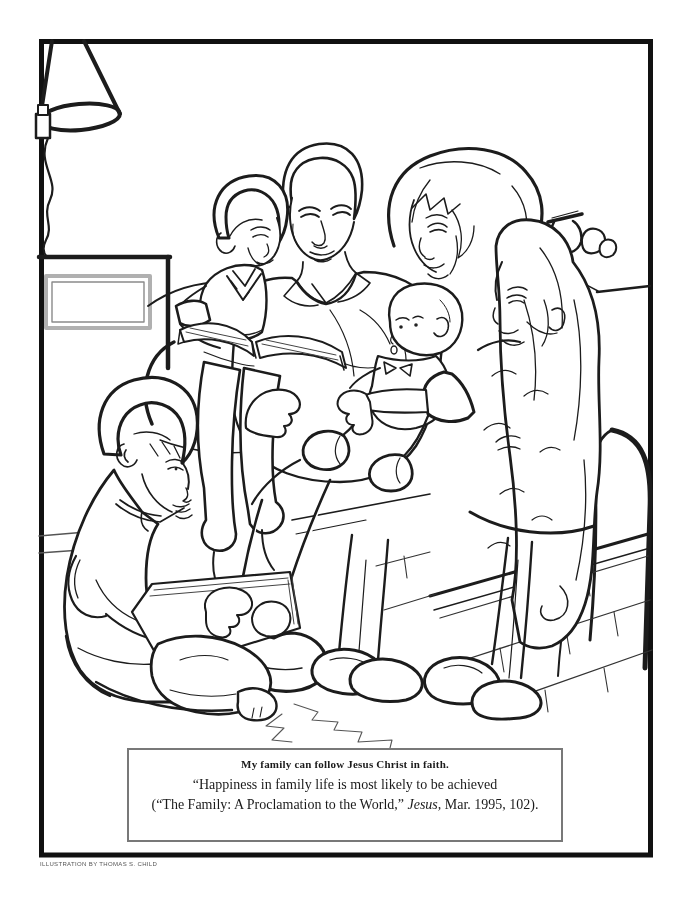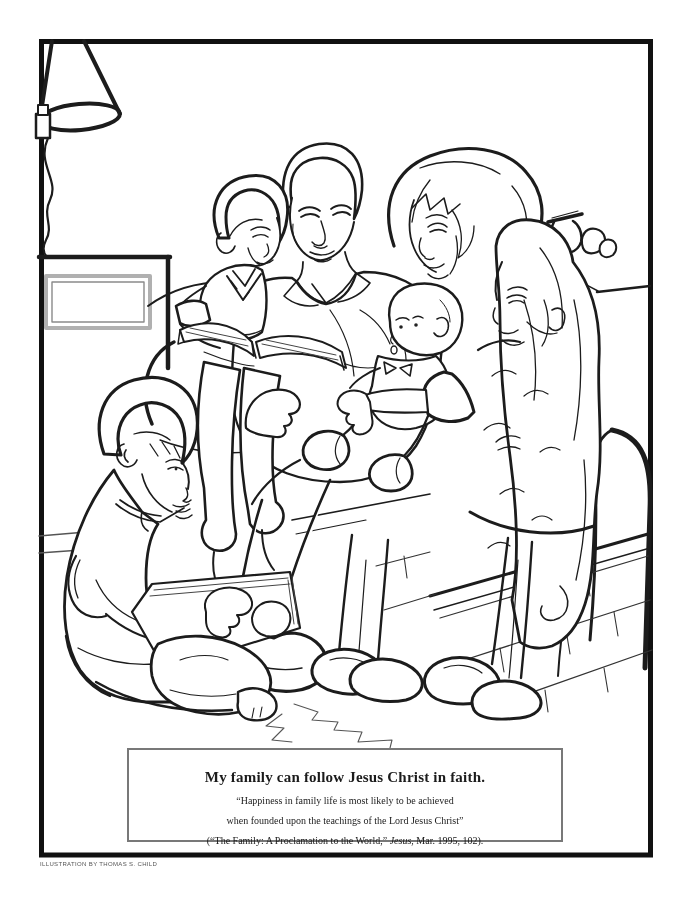--- a/index.html
+++ b/index.html
@@ -2,22 +2,22 @@
 <html><head>
 <meta charset="utf-8">
 <style>
   html,body{margin:0;padding:0;background:#fff;}
   .page{position:relative;width:694px;height:902px;background:#ffffff;overflow:hidden;
         font-family:"Liberation Serif", serif;}
   .art{position:absolute;left:0;top:0;width:694px;height:902px;}
   .caption-box{position:absolute;left:127px;top:748px;width:436px;height:94px;
         border:2px solid #787878;box-sizing:border-box;text-align:center;padding-top:8px;
         background:#ffffff;color:#1b1b1b;}
-  .caption-title{font-weight:bold;font-size:15px;letter-spacing:.2px;margin-bottom:5px;margin-top:11px;}
-  .caption-line{font-size:10px;line-height:20px;}
+  .caption-title{font-weight:bold;font-size:11px;letter-spacing:.2px;margin-bottom:5px;}
+  .caption-line{font-size:14px;line-height:20px;}
   .credit{position:absolute;left:40px;top:861px;font-family:"Liberation Sans",sans-serif;
         font-size:6px;letter-spacing:.35px;color:#555;}
   svg .ink{stroke:#1c1c1c;fill:none;stroke-linecap:round;stroke-linejoin:round;}
   svg .fillw{fill:#ffffff;}
 </style>
 </head>
 <body>
 
 <div class="page">
 
@@ -225,19 +225,18 @@
 
     <g class="ink">
       <path d="M294,704 L318,712 L312,720 L338,722 L334,730 L362,732 L358,742 L392,740 L390,748" stroke-width="1.1" stroke="#555"></path>
       <path d="M282,714 L266,726 L284,728 L272,740 L292,742" stroke-width="1.1" stroke="#555"></path>
     </g>
   </svg>
 
   <div class="caption-box">
     <div class="caption-title">My family can follow Jesus Christ in faith.</div>
     <div class="caption-line">“Happiness in family life is most likely to be achieved</div>
-    <div class="caption-line">when founded upon the teachings of the Lord Jesus Christ”</div>
     <div class="caption-line"><span>(“The Family: A Proclamation to the World,” </span><i>Jesus,</i><span> Mar. 1995, 102).</span></div>
   </div>
 
   <div class="credit">ILLUSTRATION BY THOMAS S. CHILD</div>
 
 </div>
 
 </body></html>

